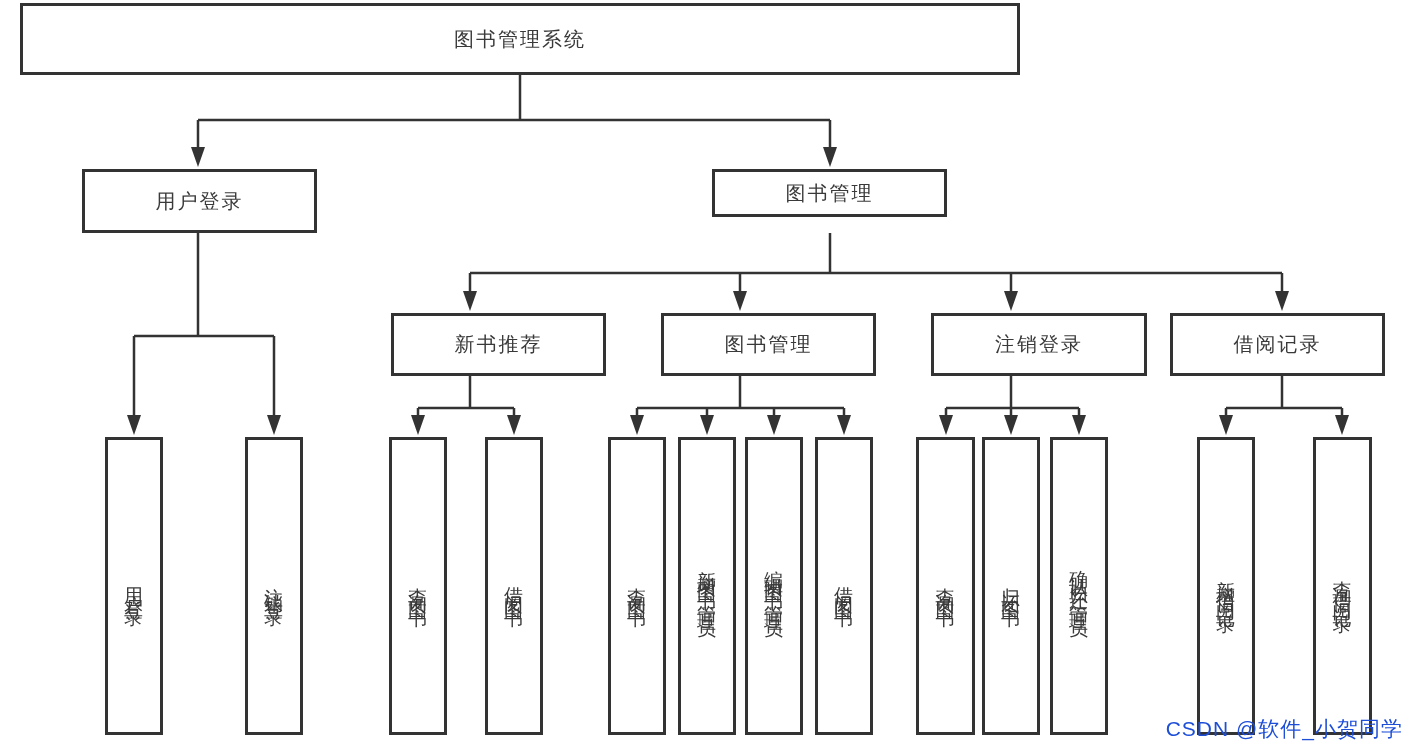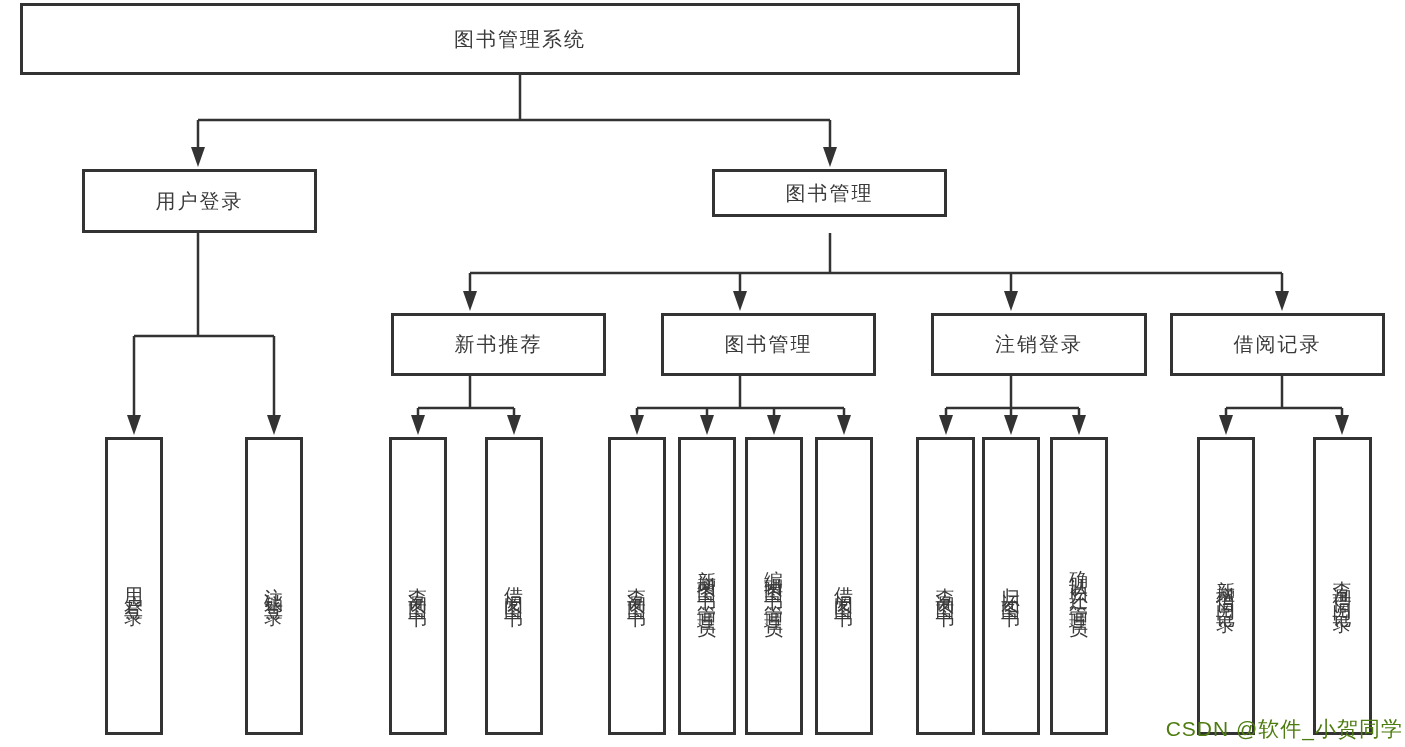--- a/index.html
+++ b/index.html
@@ -63,21 +63,21 @@
   .lf8  { left: 916px; width: 59px; }
   .lf9  { left: 982px; }
   .lf10 { left: 1050px; }
   .lf11 { left: 1197px; }
   .lf12 { left: 1313px; width: 59px; }
   #watermark {
     position: absolute;
     right: 2px;
     bottom: 4px;
     font-size: 21px;
-    color: #4d7c0f;
+    color: #1d4ed8;
     letter-spacing: 1px;
     white-space: nowrap;
     z-index: 5;
   }
 </style>
 </head>
 <body>
 
 <div id="stage">
 

